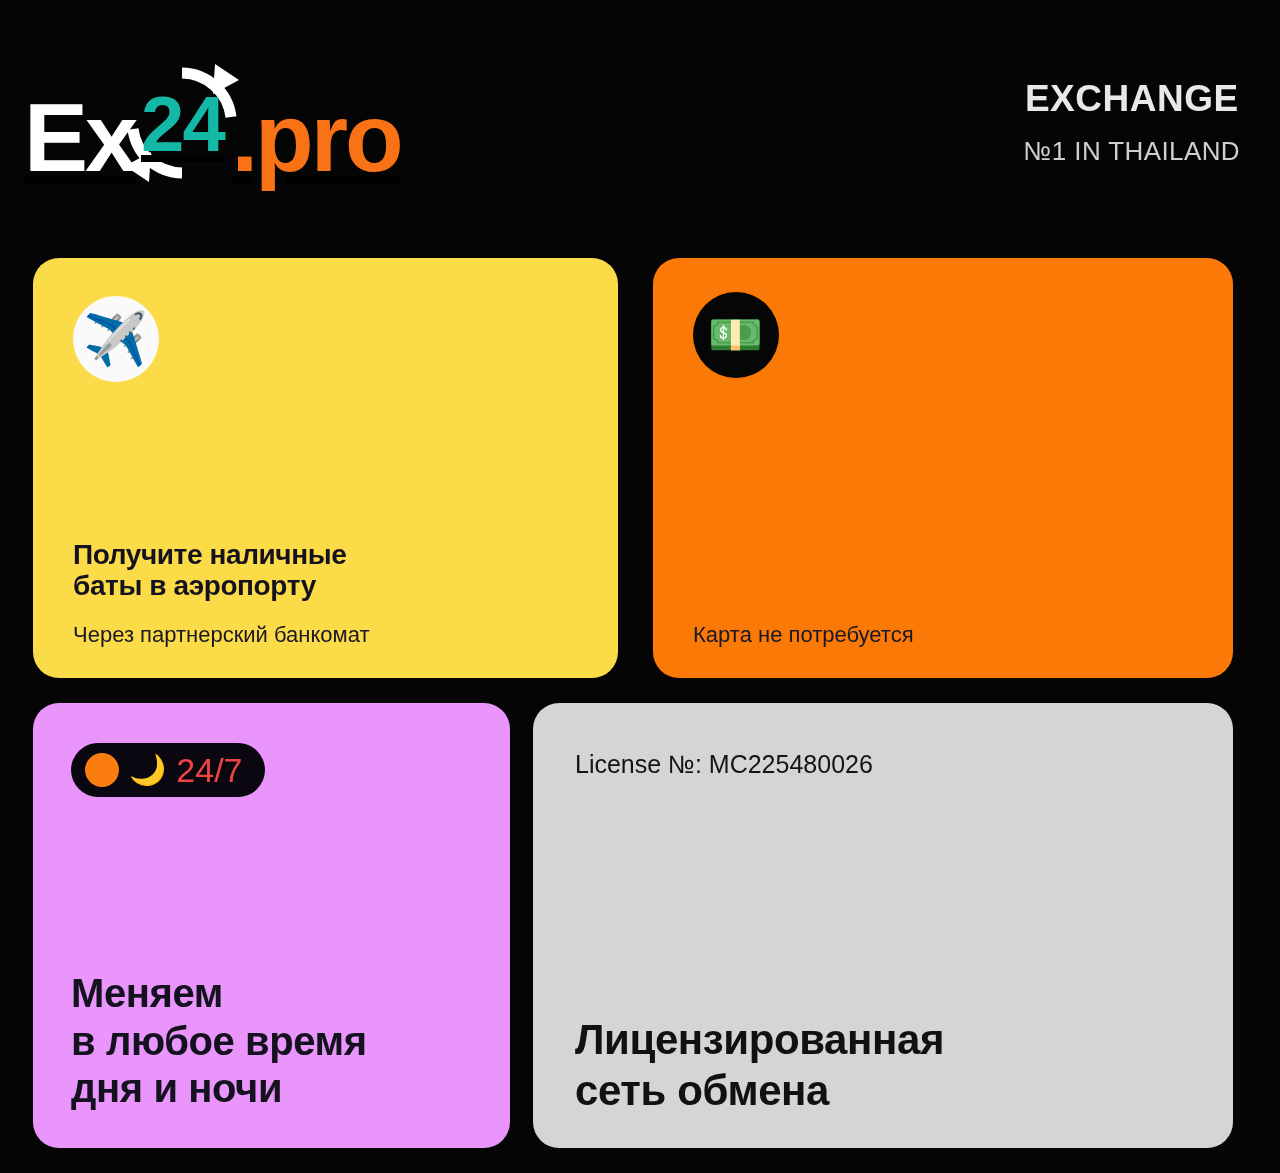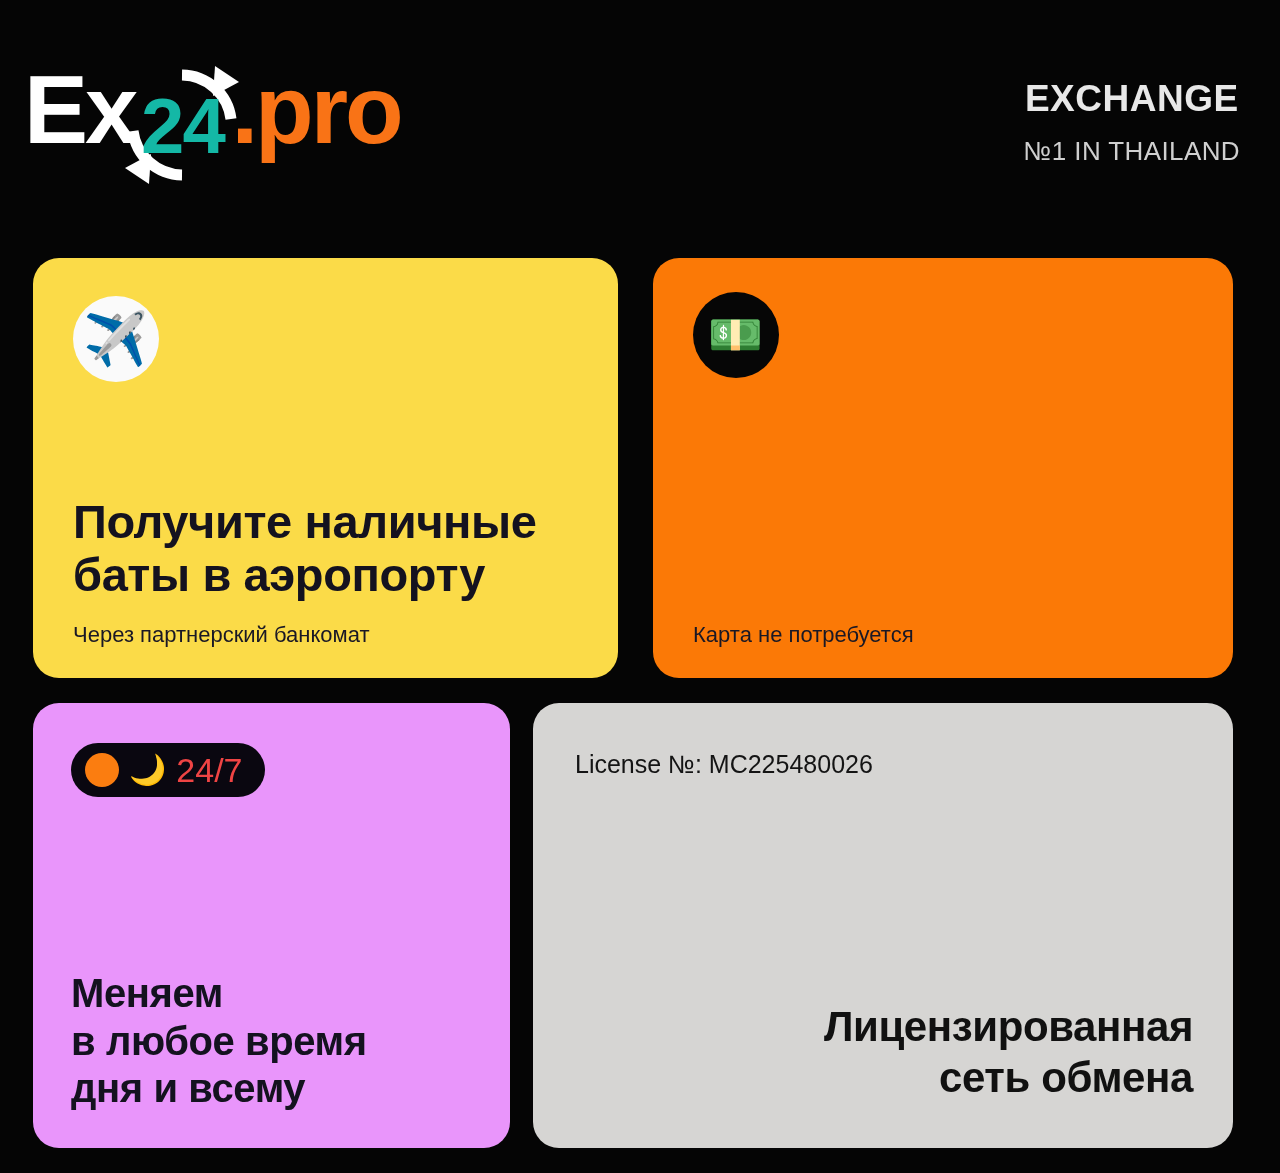--- a/index.html
+++ b/index.html
@@ -30,21 +30,22 @@
     width: 1280px;
     height: 240px;
   }
 
   .logo {
     position: absolute;
     left: 24px;
     top: 62px;
     height: 124px;
     display: flex;
-    align-items: flex-start;
+    align-items: flex-end;
+    text-decoration: underline;
   }
   .logo-ex {
     font-size: 96px;
     font-weight: 700;
     line-height: 1;
     color: #ffffff;
     letter-spacing: -3px;
     position: relative;
     z-index: 2;
   }
@@ -169,21 +170,21 @@
   .icon-circle.dark  { background: #060606; }
   .icon-glyph {
     font-size: 52px;
     line-height: 1;
   }
   .icon-glyph.small { font-size: 44px; }
 
   .card-spacer { flex: 1 1 auto; }
 
   .card-title {
-    font-size: 47px;
+    font-size: 28px;
     font-weight: 700;
     line-height: 1.12;
     color: #14121f;
     letter-spacing: -0.4px;
     white-space: pre-line;
   }
   .card-sub {
     font-size: 22px;
     font-weight: 400;
     line-height: 1.2;
@@ -222,33 +223,32 @@
     font-size: 34px;
     font-weight: 400;
     color: #ef4444;
     letter-spacing: 0px;
     line-height: 1;
   }
   .card-purple .card-title { font-size: 40px; line-height: 1.18; }
   .card-purple .card-inner { padding: 40px 36px 36px 38px; }
 
   
-  .card-gray .card-inner { padding: 46px 40px 41px 42px; }
+  .card-gray .card-inner { padding: 46px 40px 20px 42px; }
   .license {
     font-size: 25px;
     font-weight: 400;
     color: #141414;
     line-height: 1.2;
   }
   .card-gray .card-title {
     font-size: 42px;
     line-height: 1.2;
     color: #111111;
-    margin-bottom: 4px;
-    text-align: right;
+    margin-bottom: 12px;
   }
 </style>
 </head>
 <body>
 
 <div class="page">
 
   <div class="header">
 
     <div class="logo">
@@ -296,21 +296,21 @@
   <div class="card card-purple">
     <div class="card-inner">
       <div class="badge-247">
         <span class="badge-sun"></span>
         <span class="badge-moon">🌙</span>
         <span class="badge-text">24/7</span>
       </div>
       <div class="card-spacer"></div>
       <div class="card-title">Меняем
 в любое время
-дня и всему</div>
+дня и ночи</div>
     </div>
   </div>
 
   <div class="card card-gray">
     <div class="card-inner">
       <div class="license">License №: MC225480026</div>
       <div class="card-spacer"></div>
       <div class="card-title">Лицензированная
 сеть обмена</div>
     </div>

